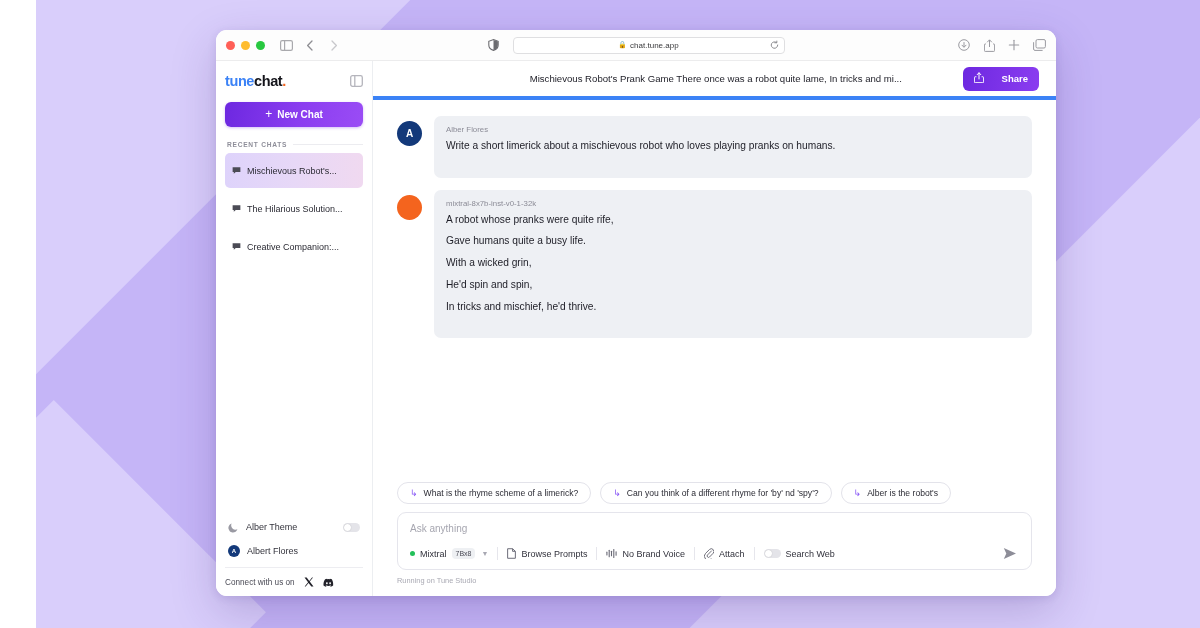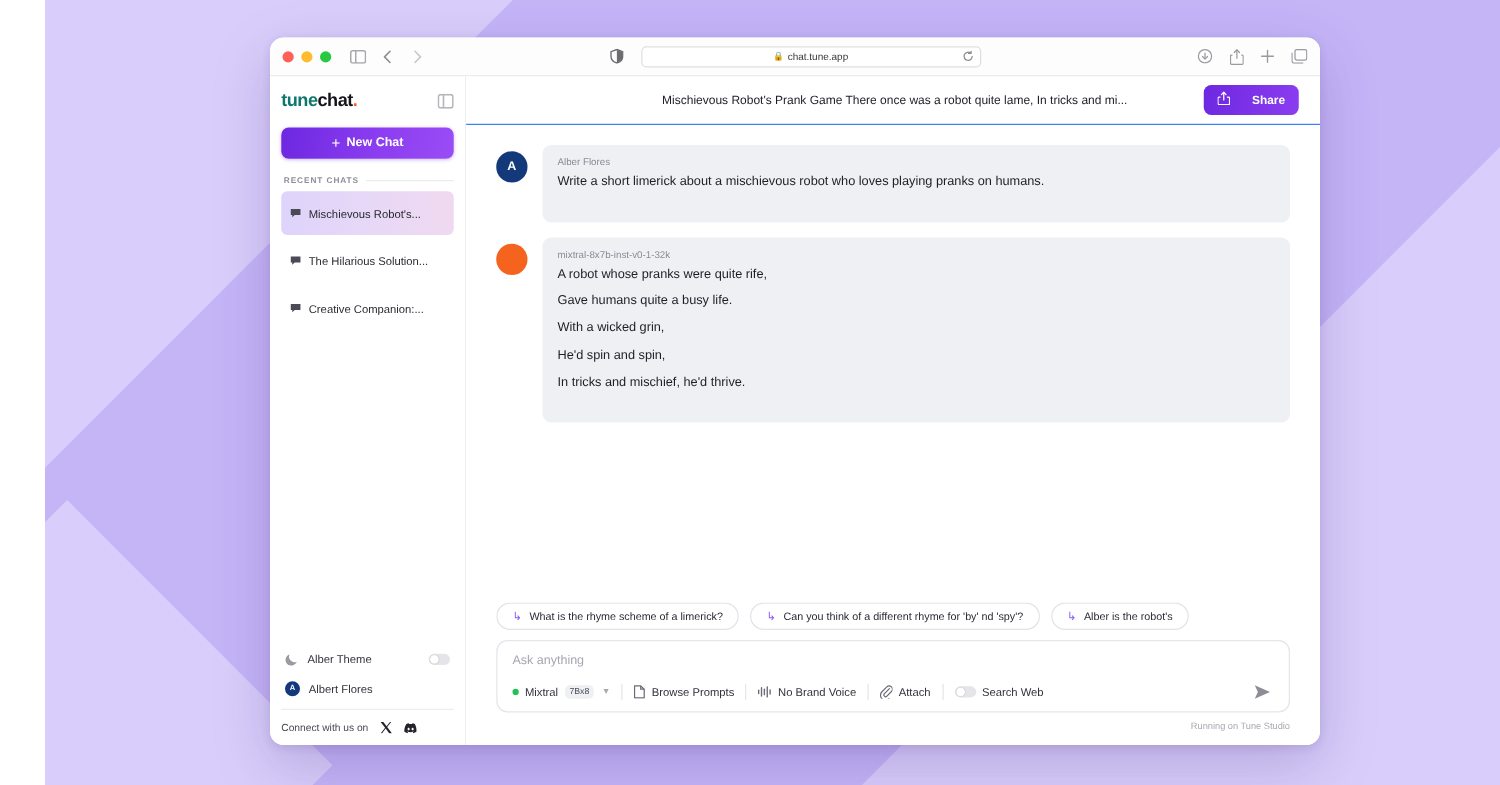--- a/index.html
+++ b/index.html
@@ -89,21 +89,21 @@
     background: #ffffff;
     border-right: 1px solid #eceef1;
     display: flex; flex-direction: column;
     padding: 0 9px;
   }
   #brandrow {
     height: 39px; flex: 0 0 39px;
     display: flex; align-items: center; justify-content: space-between;
   }
   #logo { font-size: 14.5px; font-weight: 700; letter-spacing: -.4px; }
-  #logo .tune { color: #0f766e; }
+  #logo .tune { color: #3b82f6; }
   #logo .chat { color: #14141a; }
   #logo .dotp { color: #f4641e; }
   #panel-toggle { color: #b5b5bc; display: flex; }
 
   #newchat {
     height: 25px;
     margin-top: 2px;
     border-radius: 6px;
     background: linear-gradient(100deg, #6d28e0 0%, #8b3df0 55%, #9a4cf5 100%);
     color: #fff;
@@ -177,21 +177,21 @@
     font-size: 8.2px; color: #4a4a55;
   }
   #connect .soc { color: #23232b; display: flex; cursor: pointer; }
   #connect .soc:first-of-type { margin-left: auto; }
 
   
   #main { flex: 1; display: flex; flex-direction: column; min-width: 0; background: #fff; }
 
   #chat-header {
     height: 39px; flex: 0 0 39px;
-    border-bottom: 1px solid #3b82f6;
+    border-bottom: 4px solid #3b82f6;
     display: flex; align-items: center;
     padding: 0 17px 0 24px;
   }
   #chat-title {
     flex: 1;
     text-align: center;
     font-size: 9.6px;
     color: #1d1d26;
     white-space: nowrap; overflow: hidden; text-overflow: ellipsis;
     padding-left: 72px;
@@ -292,21 +292,21 @@
     position: relative; flex: 0 0 auto;
   }
   .sw-toggle::after {
     content: ""; position: absolute; width: 7.5px; height: 7.5px;
     border-radius: 50%; background: #fff; top: 1px; left: 1px;
     box-shadow: 0 0 1px rgba(0,0,0,.28);
   }
   #send-btn { margin-left: auto; color: #8d8d98; display: flex; cursor: pointer; padding-right: 2px; }
 
   #footnote {
-    text-align: right;
+    text-align: left;
     font-size: 7.4px; color: #a9a9b3;
     padding: 6px 0 2px 0;
   }
 </style>
 </head>
 <body>
 
 <div id="bg">
   <div class="diag diag-tl"></div>
   <div class="diag diag-br"></div>

